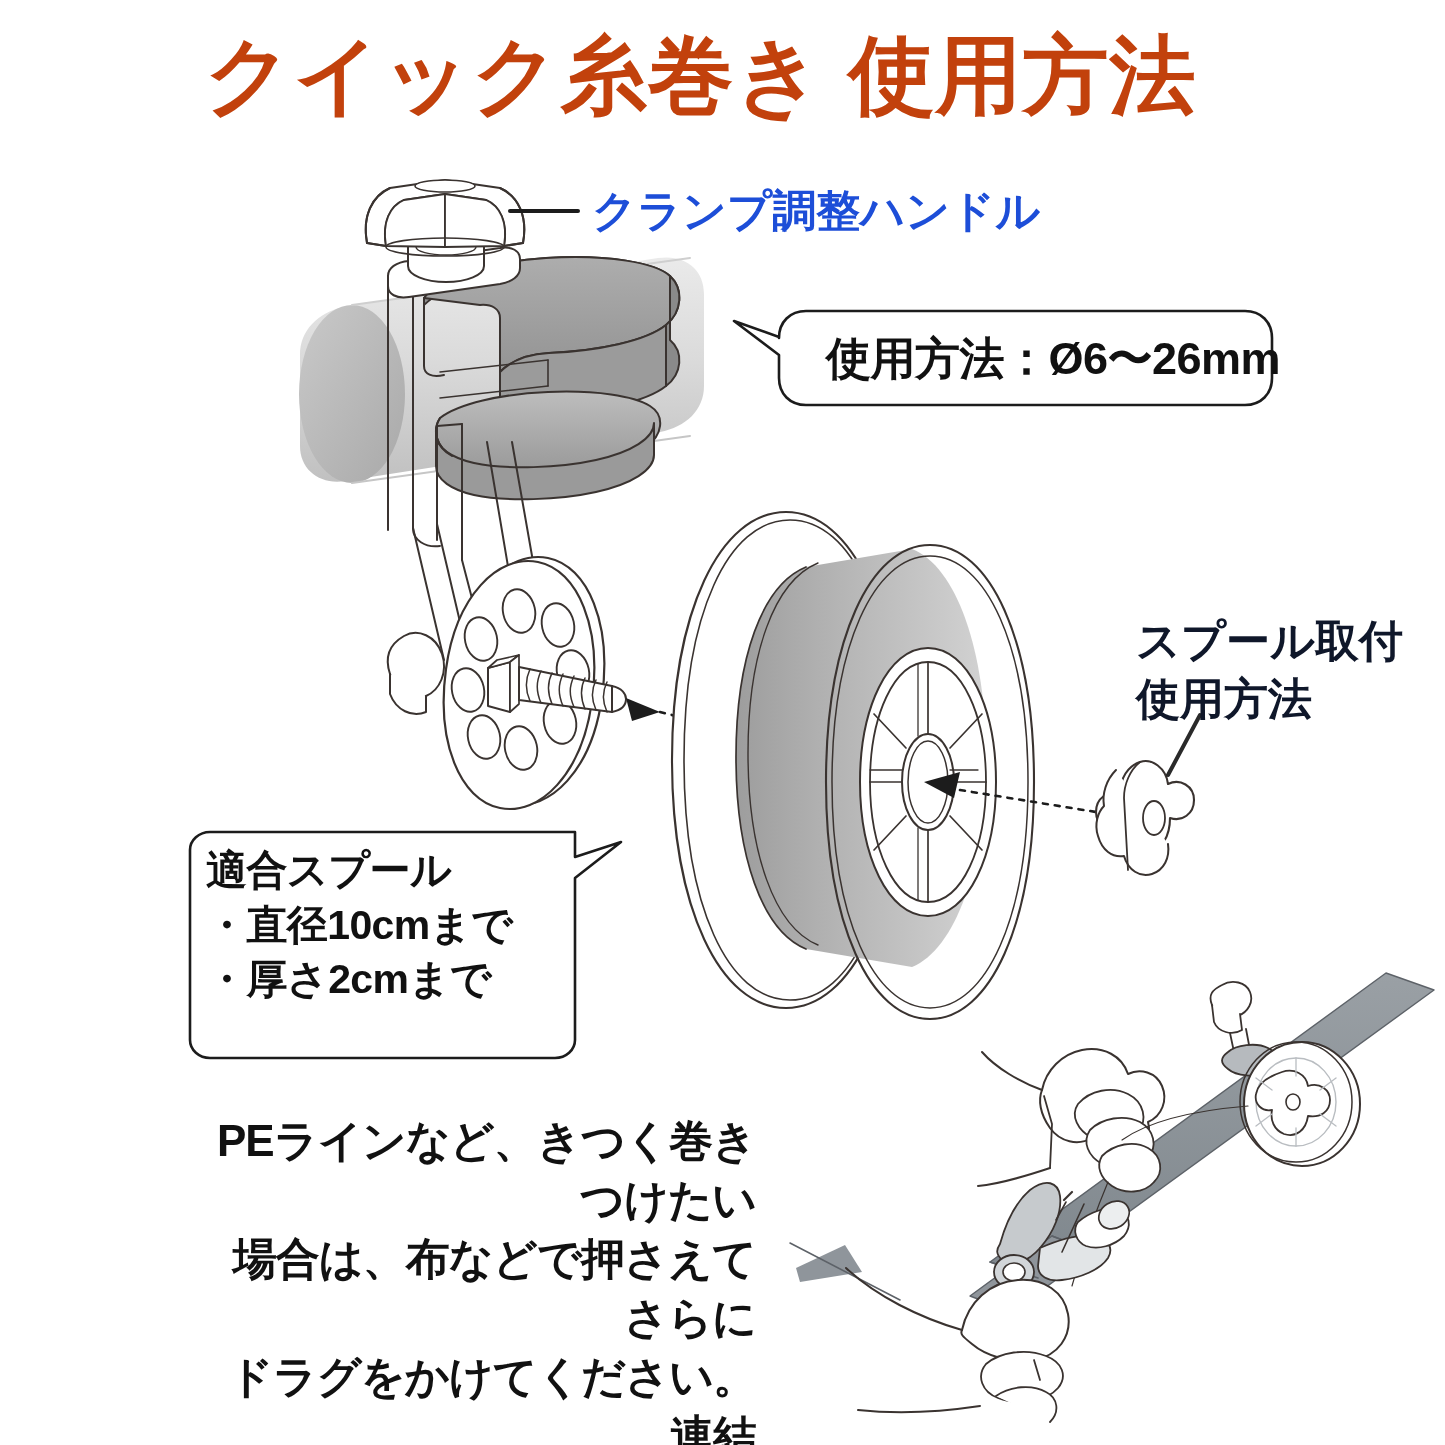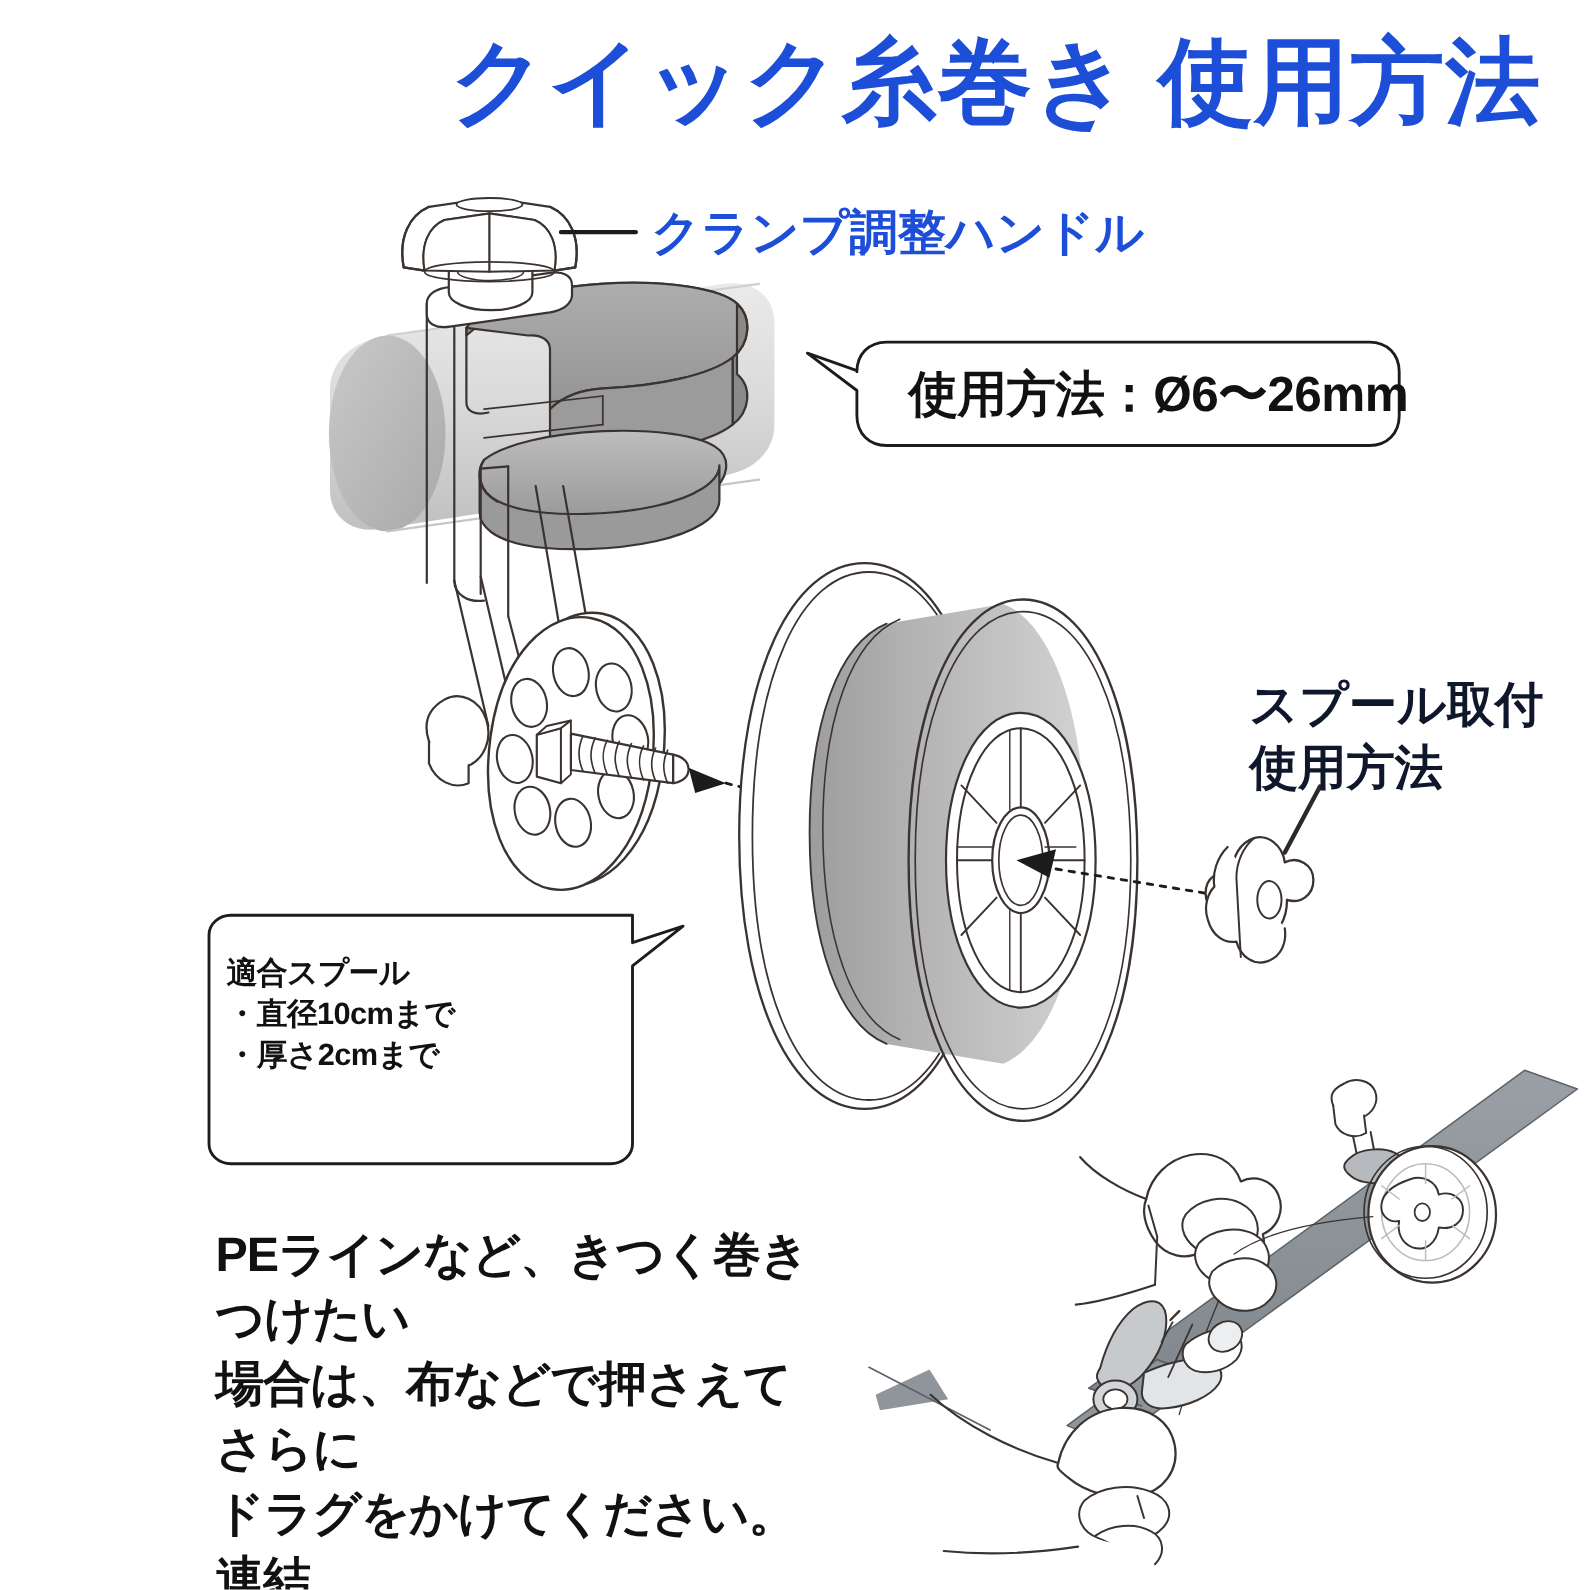--- a/index.html
+++ b/index.html
@@ -21,25 +21,25 @@
     width: 1445px;
     height: 1445px;
   }
   .abs { position: absolute; }
 
   
   #page-title {
     left: 0;
     top: 28px;
     width: 1401px;
-    text-align: right;
+    text-align: center;
     font-size: 86px;
     font-weight: 700;
     letter-spacing: 1px;
-    color: #1d4ed8;
+    color: #c2410c;
     white-space: nowrap;
     line-height: 1.1;
   }
 
   
   #clamp-handle-label {
     left: 592px;
     top: 182px;
     font-size: 44px;
     font-weight: 700;
@@ -62,43 +62,42 @@
     top: 329px;
     font-size: 45px;
     font-weight: 700;
     white-space: nowrap;
     color: #111;
     letter-spacing: -0.5px;
   }
   #spool-spec-text {
     left: 206px;
     top: 843px;
-    font-size: 28px;
+    font-size: 41px;
     font-weight: 700;
     line-height: 1.33;
     color: #111;
     white-space: nowrap;
     letter-spacing: -0.6px;
-    margin-top: 23px;
   }
   #spool-spec-text .spec-head { display:block; }
   #spool-spec-text .spec-item { display:block; }
 
   
   #bottom-note {
     left: 196px;
     top: 1112px;
     width: 560px;
     font-size: 44px;
     font-weight: 700;
     line-height: 1.34;
     color: #111;
     letter-spacing: -1px;
   }
-  #bottom-note span { display:block; }
+  #bottom-note span { display:block;text-align:right; }
 </style>
 </head>
 <body>
 
 <div id="stage">
 
   <svg class="abs" style="left:0;top:0;" width="1445" height="1445" viewBox="0 0 1445 1445">
 
     <defs>
       <linearGradient id="tubeGrad" x1="0" y1="0" x2="0" y2="1">

